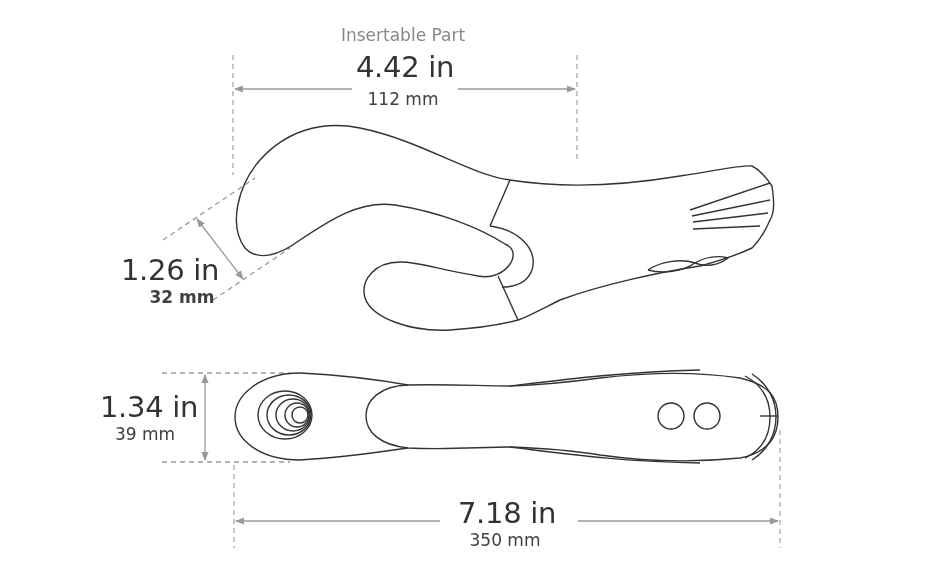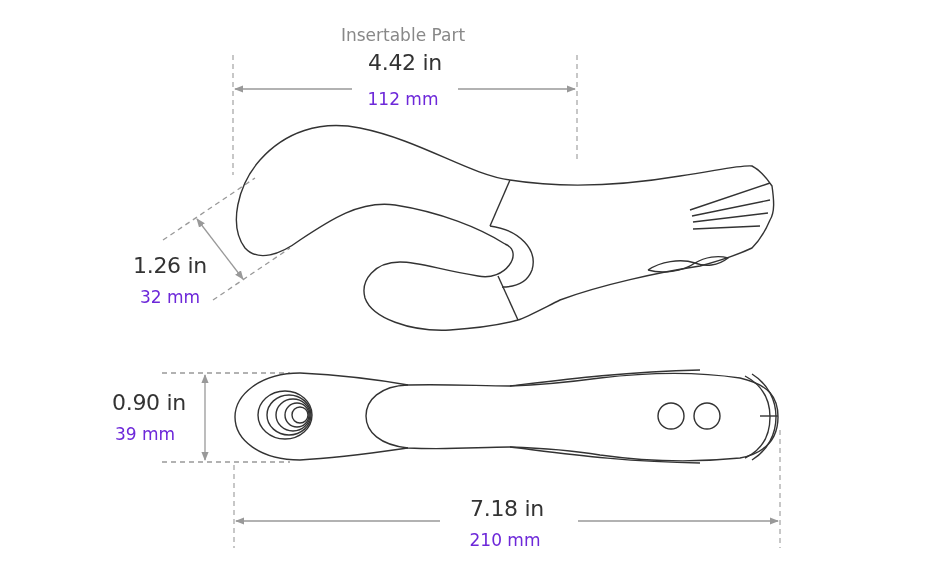--- a/index.html
+++ b/index.html
@@ -1,20 +1,20 @@
 <!DOCTYPE html>
 <html><head>
 <meta charset="utf-8">
 <style>
   html, body { margin:0; padding:0; background:#ffffff; }
   body { width:930px; height:588px; position:relative; overflow:hidden; font-family:"DejaVu Sans", sans-serif; }
   #diagram { position:absolute; left:0; top:0; width:930px; height:588px; }
   .lbl { position:absolute; white-space:nowrap; transform:translateX(-50%); }
-  .big { font-size:22px; color:#333333; font-weight:500; letter-spacing:-0.3px; }
-  .small { font-size:17px; color:#6d28d9; }
+  .big { font-size:29px; color:#333333; font-weight:500; letter-spacing:-0.3px; }
+  .small { font-size:17px; color:#404040; }
   .caption { font-size:17px; color:#888888; }
 </style>
 </head>
 <body>
 
 <svg id="diagram" viewBox="0 0 930 588" xmlns="http://www.w3.org/2000/svg">
   <defs>
     <marker id="arr" viewBox="0 0 10 10" refX="9" refY="5" markerWidth="7" markerHeight="7" orient="auto-start-reverse">
       <path d="M0,1 L10,5 L0,9 z" fill="#999"></path>
     </marker>
@@ -74,19 +74,19 @@
     <line x1="236" y1="521" x2="440" y2="521" stroke="#999" marker-start="url(#arr)"></line>
     <line x1="578" y1="521" x2="778" y2="521" stroke="#999" marker-end="url(#arr)"></line>
   </g>
 </svg>
 
 <div class="lbl caption" style="left:403px; top:25px;">Insertable Part</div>
 <div class="lbl big" style="left:405px; top:50px;">4.42 in</div>
 <div class="lbl small" style="left:403px; top:89px;">112 mm</div>
 
 <div class="lbl big" style="left:170px; top:253px;">1.26 in</div>
-<div class="lbl small" style="left:170px; top:287px;">32 mm</div>
+<div class="lbl small" style="left:182px; top:287px;font-weight:bold;">32 mm</div>
 
-<div class="lbl big" style="left:149px; top:390px;">0.90 in</div>
+<div class="lbl big" style="left:149px; top:390px;">1.34 in</div>
 <div class="lbl small" style="left:145px; top:424px;">39 mm</div>
 
 <div class="lbl big" style="left:507px; top:496px;">7.18 in</div>
-<div class="lbl small" style="left:505px; top:530px;">210 mm</div>
+<div class="lbl small" style="left:505px; top:530px;">350 mm</div>
 
 </body></html>

